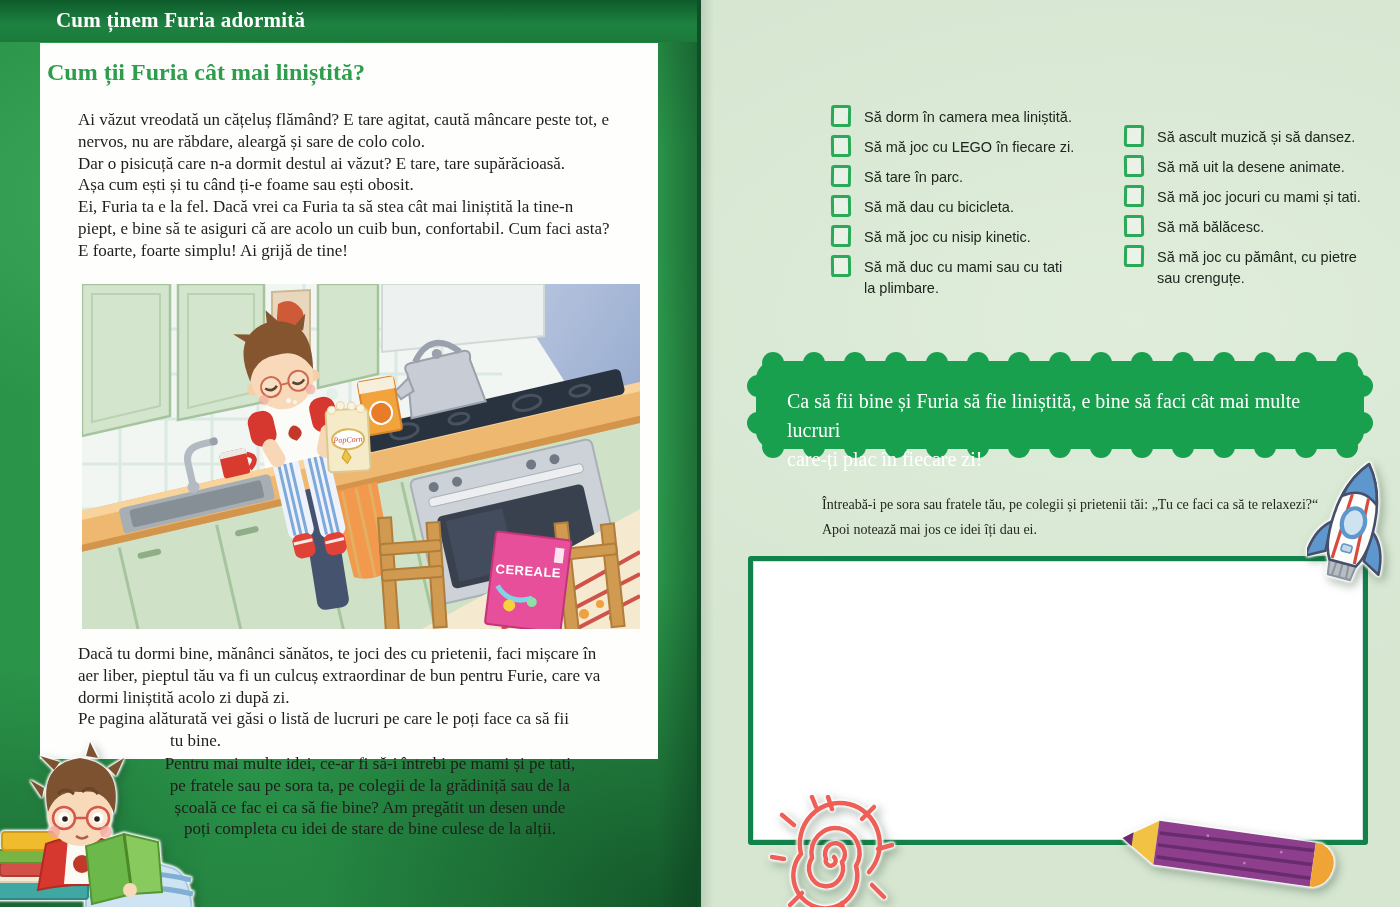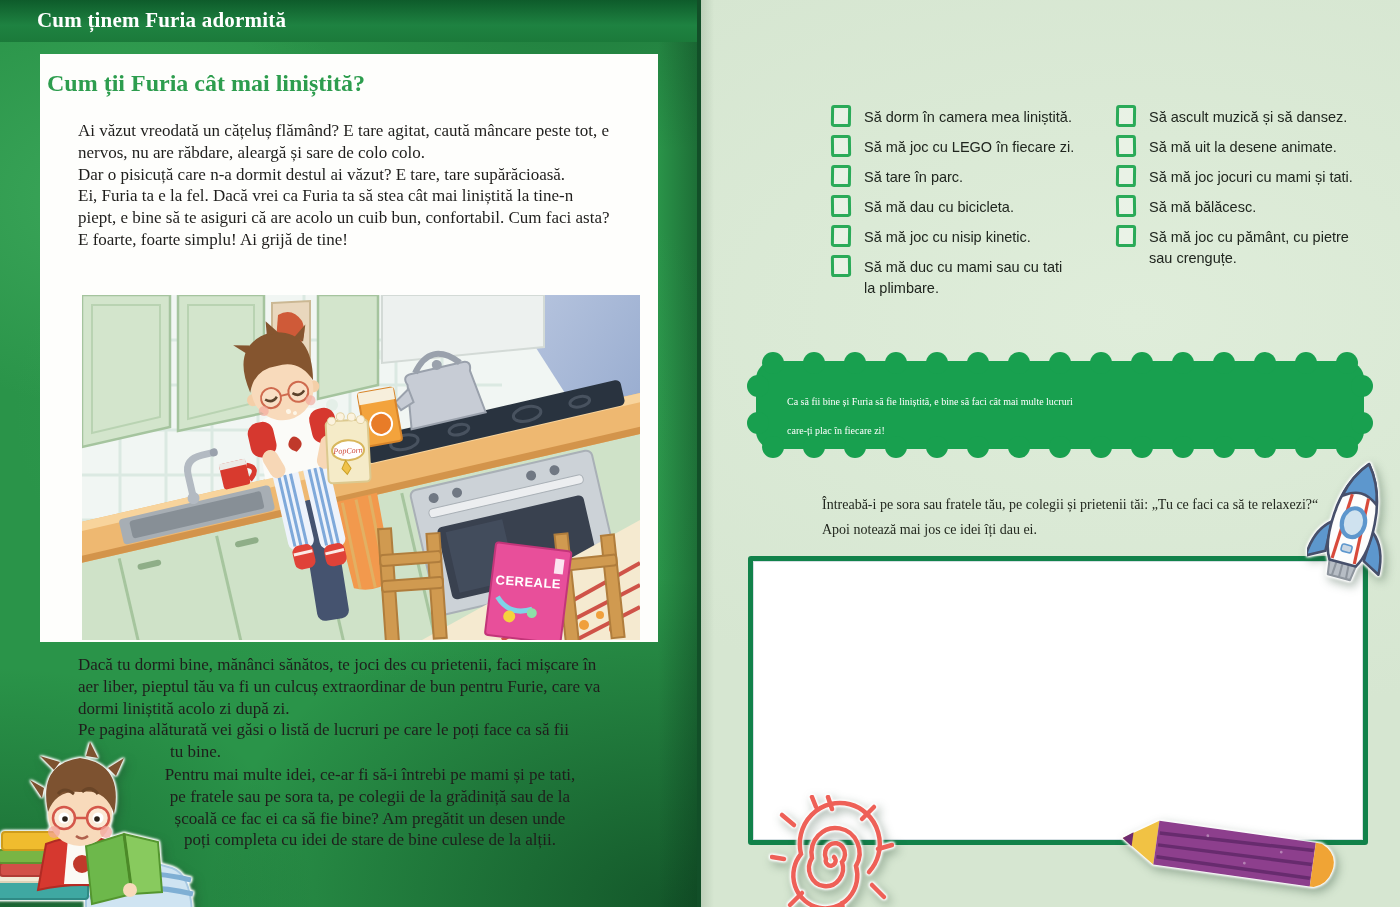--- a/index.html
+++ b/index.html
@@ -22,24 +22,24 @@
   .page-left::after {
     content:''; position:absolute; right:0; top:0; width:42px; height:100%;
     background:linear-gradient(to right, rgba(8,48,24,0), rgba(8,48,24,.40));
   }
   .header-band {
     position:absolute; left:0; top:0; width:700px; height:42px; z-index:3;
     background:linear-gradient(#0e5c2b, #1e8241 60%, #1b7a3a);
   }
   .header-band span {
     display:block; color:#fff; font-weight:bold; font-size:21px;
-    line-height:41px; padding-left:37px; letter-spacing:.2px;border-radius:16px;
+    line-height:41px; padding-left:56px; letter-spacing:.2px;border-radius:16px;
   }
   .panel {
-    position:absolute; left:40px; top:54px; width:618px; height:588px;
+    position:absolute; left:40px; top:43px; width:618px; height:716px;
     background:#fefefc; z-index:1;
   }
   .panel-title { position:absolute; left:7px; top:16px; font-size:24px; font-weight:bold; color:#2d9d4e; }
   .body-par { position:absolute; color:#1f1e1c; font-size:17px; line-height:21.8px; }
   .body-par span { display:block; }
   .p1 { left:38px; top:66px; width:570px; }
   .p2 { left:38px; top:600px; width:570px; }
   .p2 span:nth-child(5) { margin-left:92px; }
   .p3 { left:60px; top:710px; width:540px; text-align:center; }
   .kitchen { position:absolute; left:42px; top:241px; width:558px; height:345px; }
@@ -53,34 +53,34 @@
   .spine-line { position:absolute; left:697px; top:0; width:4px; height:907px; background:#124f28; z-index:5; }
   .page-right {
     position:absolute; left:700px; top:0; width:700px; height:907px;
     background:
       linear-gradient(to right, rgba(90,120,90,.22), rgba(90,120,90,0) 14px),
       radial-gradient(900px 520px at 62% 35%, #dfedda, #d6e6d1 78%);
   }
   .right-title { position:absolute; left:95px; top:60px; font-size:24px; font-weight:bold; color:#1f9b4d; }
   .checklist { position:absolute; top:104px; font-family:"Liberation Sans", sans-serif; }
   .col-left  { left:95px; }
-  .col-right { left:380px; }
+  .col-right { left:388px;margin-top:20px; }
   .check-row { display:flex; align-items:flex-start; margin-bottom:2px; min-height:28px;padding-left:36px; }
   .checkbox {
     flex:0 0 auto; width:20px; height:22px; border:3px solid #2aaa58;
     border-radius:3px; background:rgba(255,255,255,.38); margin-top:1px; cursor:pointer;
   }
   .check-row:nth-child(odd) .checkbox { transform:rotate(.8deg); }
   .check-row:nth-child(even) .checkbox { transform:rotate(-.8deg); }
   .check-label { margin-left:13px; font-size:14.5px; line-height:21px; color:#20261f; padding-top:3px; white-space:nowrap; }
   .check-label.wrap-l { white-space:normal; width:212px; }
   .check-label.wrap-r { white-space:normal; width:218px; }
   .banner { position:absolute; left:45px; top:350px; width:630px; height:110px; }
   .banner svg { position:absolute; inset:0; width:100%; height:100%; }
-  .banner-text { position:absolute; left:42px; top:37px; width:560px; color:#fff; font-size:10px; line-height:29px; }
+  .banner-text { position:absolute; left:42px; top:37px; width:560px; color:#fff; font-size:20px; line-height:29px; }
   .banner-text span { display:block; }
   .instructions { position:absolute; left:122px; top:492px; width:560px; font-size:14px; line-height:25px; color:#23281f; }
   .instructions span { display:block; white-space:nowrap; }
   .draw-box {
     position:absolute; left:48px; top:556px; width:620px; height:289px;
     background:#fff; border:5px solid #11824a; border-radius:3px;
     box-shadow: inset 0 0 0 1px rgba(20,80,100,.18);
   }
   .rocket-sticker { position:absolute; left:607px; top:458px; width:94px; height:120px; z-index:4; }
   .scribble-sticker { position:absolute; left:70px; top:795px; width:124px; height:124px; z-index:6; }
@@ -96,20 +96,21 @@
       <span>Cum ținem Furia adormită</span>
     </div>
 
     <div class="panel">
       <h1 class="panel-title">Cum ții Furia cât mai liniștită?</h1>
 
       <p class="body-par p1">
         <span>Ai văzut vreodată un cățeluș flămând? E tare agitat, caută mâncare peste tot, e</span>
         <span>nervos, nu are răbdare, aleargă și sare de colo colo.</span>
         <span>Dar o  pisicuță care n-a dormit destul ai văzut? E tare, tare supărăcioasă.</span>
+        <span>Așa cum ești și tu când ți-e foame sau ești obosit.</span>
         <span>Ei, Furia ta e la fel. Dacă vrei ca Furia ta să stea cât mai liniștită la tine-n</span>
         <span>piept, e bine să te asiguri că are acolo un cuib bun, confortabil. Cum faci asta?</span>
         <span>E foarte, foarte simplu! Ai grijă de tine!</span>
       </p>
 
       <div class="kitchen">
         <svg viewBox="0 0 558 345" preserveAspectRatio="none">
           <defs>
             <linearGradient id="wallblue" x1="0" y1="0" x2="1" y2="1">
               <stop offset="0" stop-color="#bac7e0"></stop>

